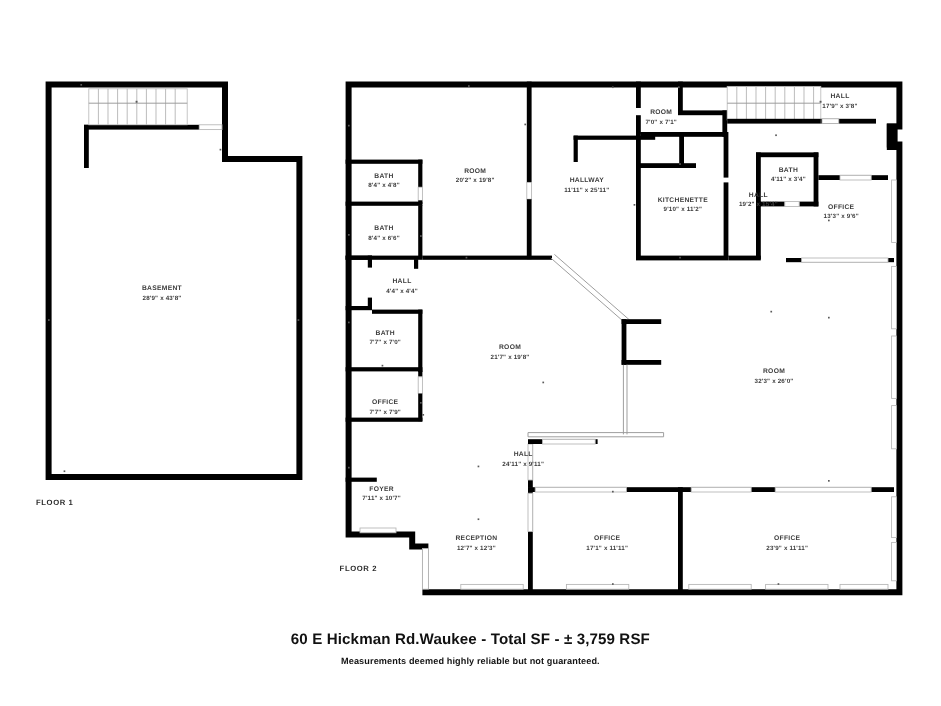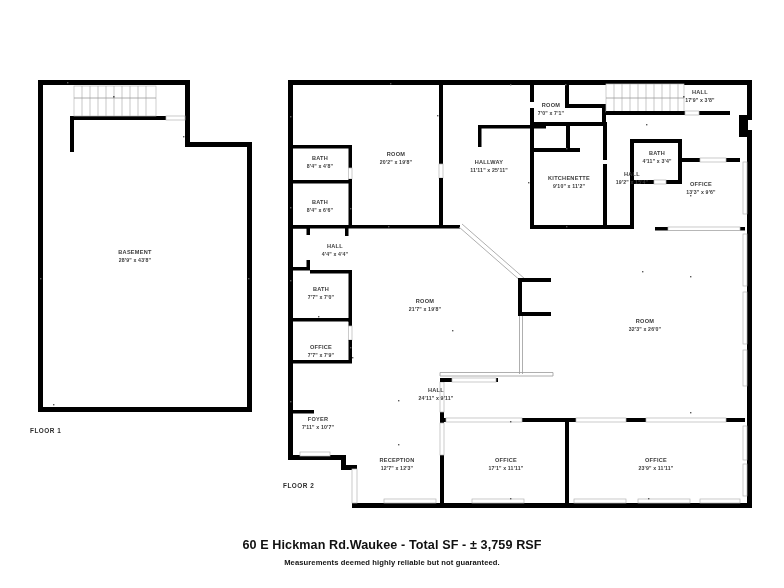--- a/index.html
+++ b/index.html
@@ -9,21 +9,21 @@
   }
   body {
     width: 784px;
     height: 588px;
     font-family: "Liberation Sans", sans-serif;
     overflow: hidden;
     position: relative;
   }
   #plan-root {
     position: absolute;
-    left: 0; top: 12px;
+    left: 0; top: 0;
     width: 784px;
     height: 417px;
   }
   svg.floorplan {
     position: absolute;
     left: 0; top: 0;
     width: 784px;
     height: 588px;
     display: block;
   }

